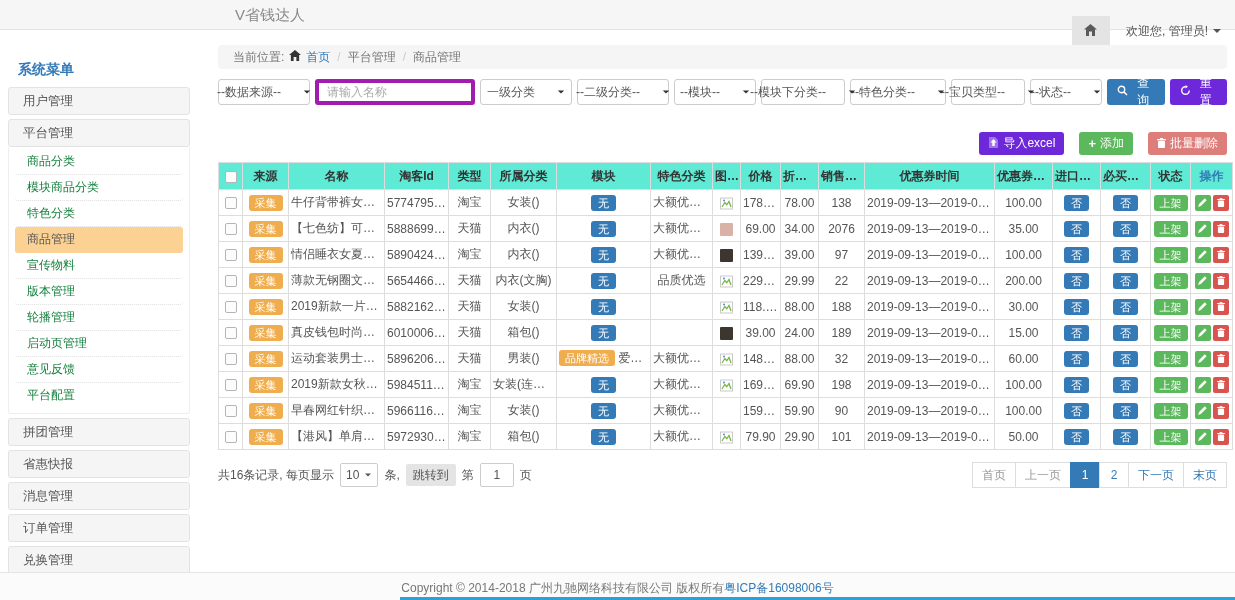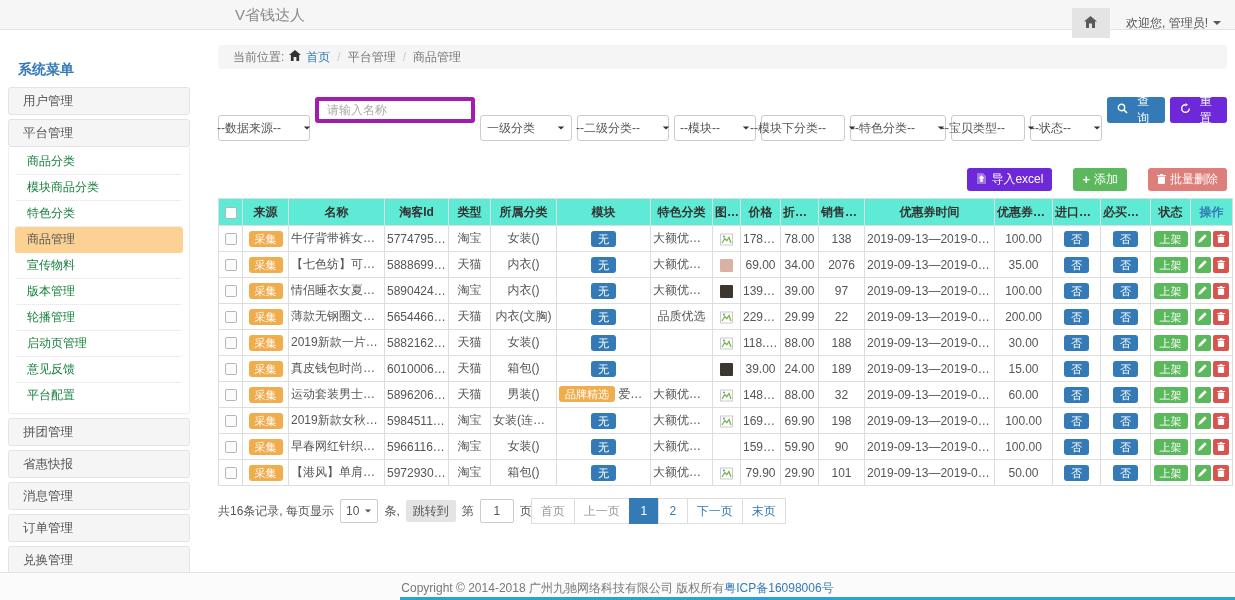--- a/index.html
+++ b/index.html
@@ -4,21 +4,21 @@
 <style>
   * { margin:0; padding:0; box-sizing:border-box; }
   html,body { width:1235px; height:600px; overflow:hidden; background:#fff;
     font-family:"Liberation Sans","DejaVu Sans",sans-serif; font-size:12px; color:#333; }
   body { position:relative; }
 
   
   .topbar { position:absolute; left:0; top:0; width:1235px; height:30px;
     background:#f6f6f6; border-bottom:1px solid #e4e4e4; }
   .topbar-title { position:absolute; left:235px; top:6px; font-size:15px; color:#8a8a8a; }
-  .topbar-right { position:absolute; right:0; top:8px; height:30px; display:flex; align-items:center; }
+  .topbar-right { position:absolute; right:0; top:16px; height:30px; display:flex; align-items:center; }
   .home-btn { width:38px; height:30px; background:#e4e4e4; display:flex; align-items:center;
     justify-content:center; cursor:pointer; }
   .welcome { padding:0 14px 0 16px; color:#555; display:flex; align-items:center; gap:5px; cursor:pointer; }
   .caret-down { width:0; height:0; border-left:4px solid transparent; border-right:4px solid transparent;
     border-top:4px solid #555; display:inline-block; }
 
   
   .sidebar { position:absolute; left:8px; top:55px; width:182px; z-index:1; }
   .sidebar-title { color:#337ab7; font-size:14px; font-weight:bold; padding:6px 10px 8px 10px; }
   .side-group { background:#f5f5f5; border:1px solid #e3e3e3; border-radius:3px; height:28px;
@@ -33,32 +33,32 @@
   
   .main { position:absolute; left:218px; top:45px; width:1009px; }
   .breadcrumb { background:#f5f5f5; border-radius:4px; height:24px; line-height:22px;
     padding:1px 15px; color:#777; display:flex; align-items:center; gap:5px; }
   .breadcrumb a { color:#337ab7; text-decoration:none; cursor:pointer; }
   .crumb-sep { color:#ccc; padding:0 2px; }
 
   .filter-bar { margin-top:10px; display:flex; gap:5px; align-items:center; }
   .f-select { height:26px; border:1px solid #ccc; border-radius:3px; background:#fff;
     display:flex; align-items:center; justify-content:center; gap:22px; color:#555;
-    cursor:pointer; padding:0 6px; white-space:nowrap;margin-top:36px; }
+    cursor:pointer; padding:0 6px; white-space:nowrap; }
   .f-select .caret-down { border-top-color:#333; transform:scale(0.8); }
   .f-input { height:26px; border:4px solid #a21caf; border-radius:3px; padding:0 8px; color:#555; font-size:12px; }
   .f-input::placeholder { color:#aaa; }
   .btn { height:26px; border:none; border-radius:3px; color:#fff; font-size:12px; padding:0 10px;
     display:inline-flex; align-items:center; gap:4px; cursor:pointer; font-family:inherit; }
   .btn-primary { background:#337ab7; }
   .btn-info { background:#6d28d9; }
   .btn-success { background:#5cb85c; }
   .btn-danger-soft { background:#dd7e7a; }
 
-  .toolbar { margin-top:27px; display:flex; justify-content:flex-end; gap:21px; }
+  .toolbar { margin-top:27px; display:flex; justify-content:flex-end; gap:15px; }
   .toolbar .btn { height:23px; padding:0 9px; font-size:12px; }
 
   table.grid { margin-top:7px; width:1009px; border-collapse:collapse; table-layout:fixed; }
   .grid th, .grid td { border:1px solid #ddd; text-align:center; padding:0 2px;
     overflow:hidden; white-space:nowrap; text-overflow:ellipsis; }
   .grid th { height:27px; font-weight:bold; color:#333; font-size:12px; background:#5eead4;text-align:center; }
   .grid td { height:26px; color:#555; font-size:12px; }
   .grid th.op-head { color:#337ab7; }
   .chk { display:inline-block; width:12px; height:12px; border:1px solid #b5b5b5; border-radius:2px;
     background:#fcfcfc; vertical-align:middle; cursor:pointer; }
@@ -66,21 +66,21 @@
     padding:2px 6px; line-height:12px; }
   .badge-orange { background:#f0ad4e; }
   .badge-blue { background:#337ab7; padding:2px 7px; }
   .badge-green { background:#5cb85c; padding:2px 6px; }
   .op-btn { display:inline-flex; align-items:center; justify-content:center; width:16px; height:16px;
     border:none; border-radius:2px; cursor:pointer; vertical-align:middle; margin:0 1px; padding:0; }
   .op-edit { background:#5cb85c; }
   .op-del { background:#d9534f; }
   .thumb { display:inline-block; width:13px; height:13px; vertical-align:middle; border-radius:1px; }
 
-  .pager-row { margin-top:12px; display:flex; align-items:center; justify-content:flex-start; }
+  .pager-row { margin-top:12px; display:flex; align-items:center; justify-content:space-between; }
   .pager-left { color:#555; display:flex; align-items:center; gap:6px; }
   .size-select { height:24px; border:1px solid #ccc; border-radius:2px; background:#fff;
     display:inline-flex; align-items:center; gap:5px; padding:0 5px; cursor:pointer; }
   .jump-btn { background:#e4e4e4; border:none; border-radius:2px; height:22px; padding:0 7px;
     color:#555; cursor:pointer; font-family:inherit; font-size:12px; }
   .jump-input { width:34px; height:24px; border:1px solid #ccc; border-radius:2px; text-align:center;
     color:#555; font-size:12px; }
   .pager-right { display:flex; }
   .page-btn { min-width:30px; padding:0 9px; height:26px; line-height:24px; border:1px solid #ddd;
     background:#fff; color:#337ab7; text-align:center; cursor:pointer; margin-left:-1px; }

